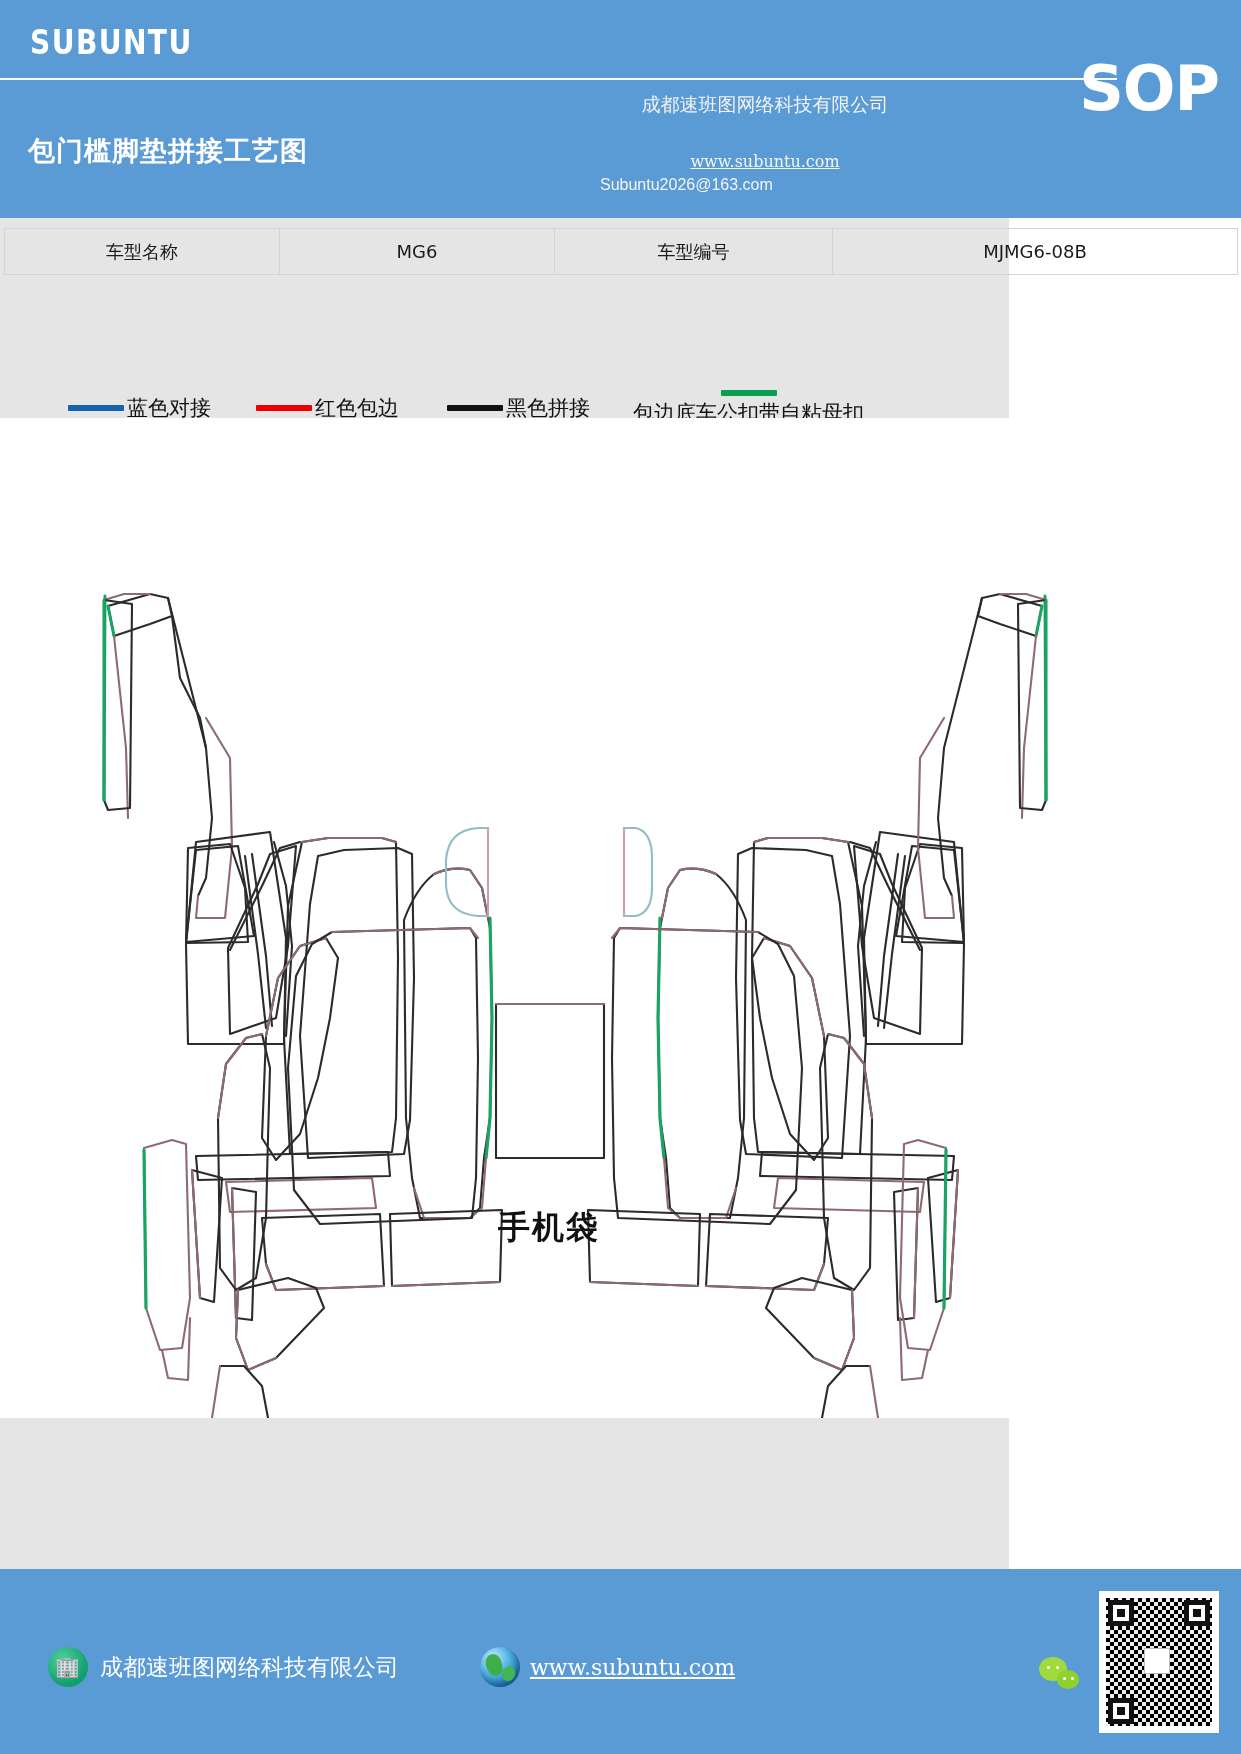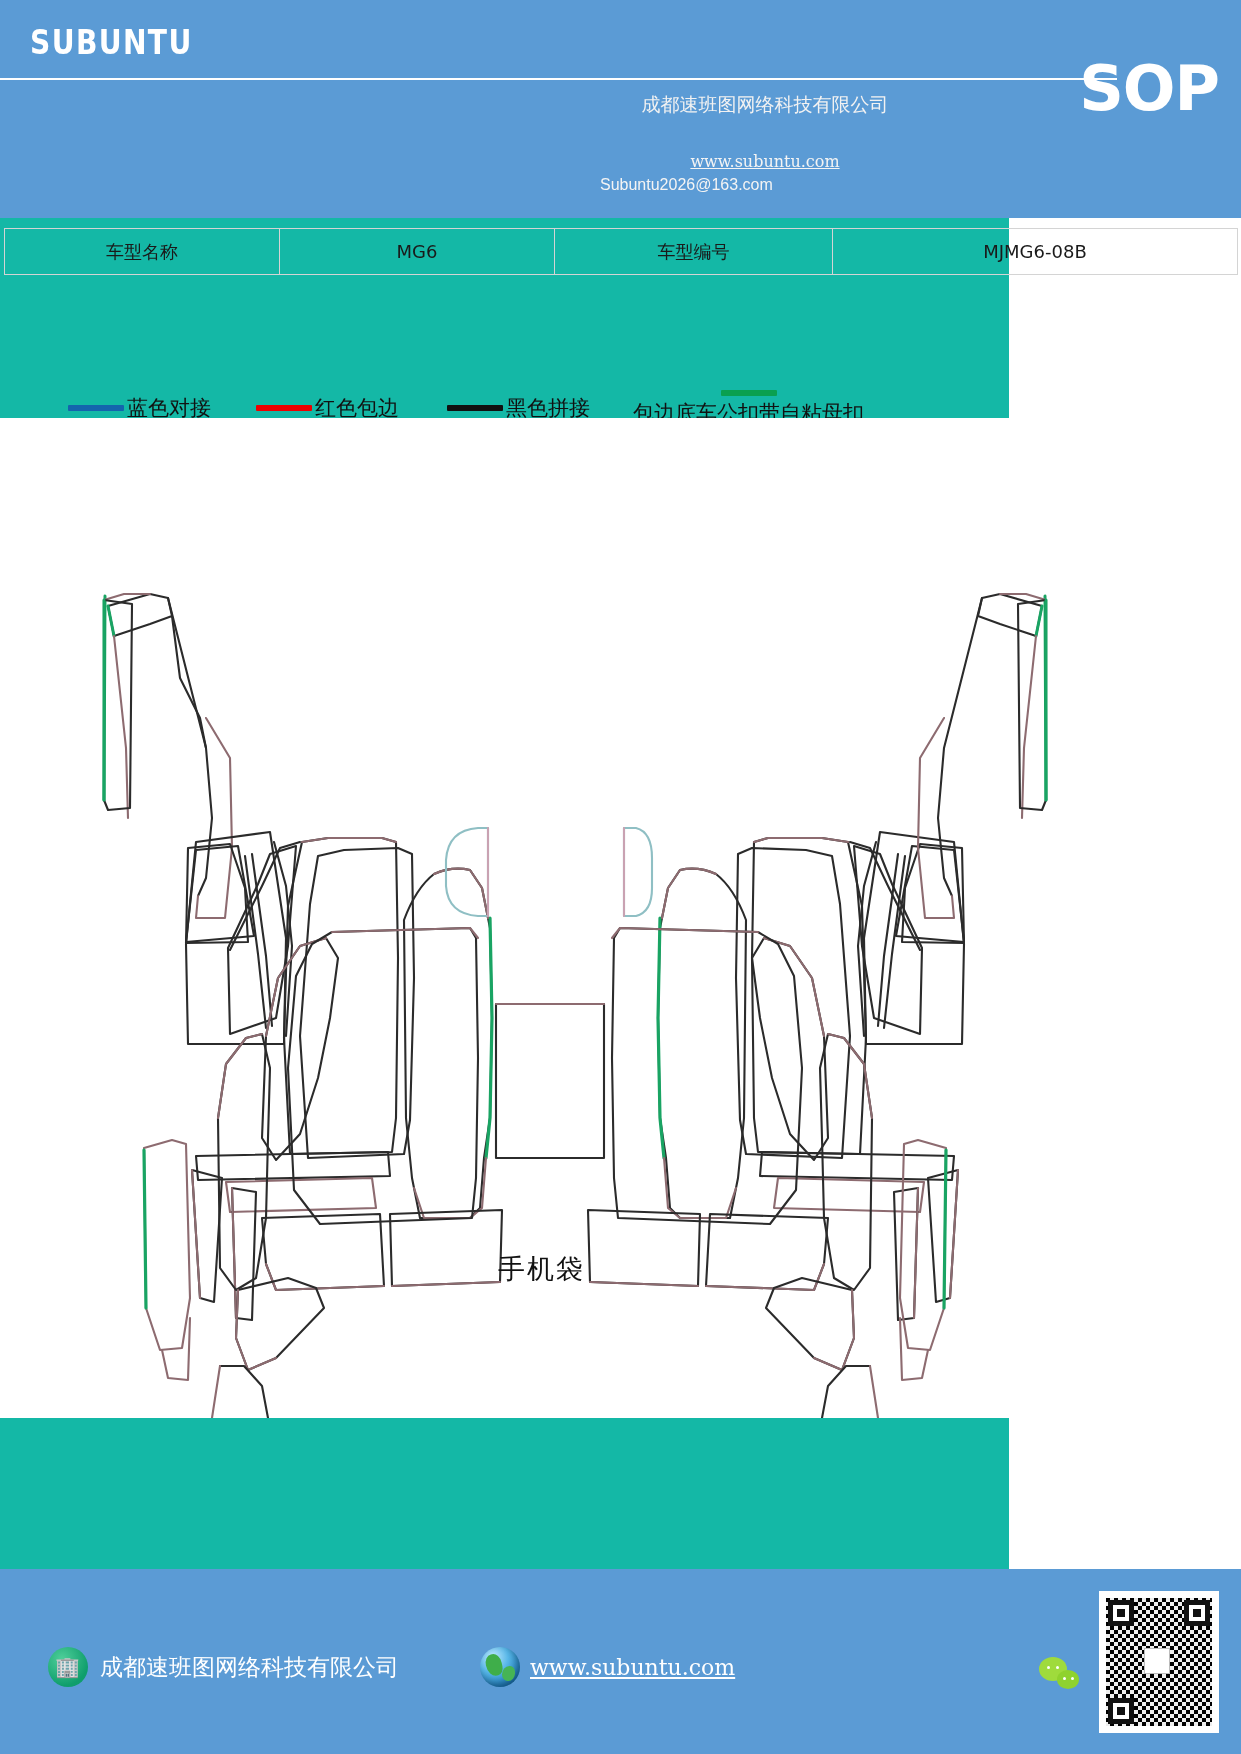--- a/index.html
+++ b/index.html
@@ -9,21 +9,21 @@
     height: 1754px;
     background: #ffffff;
     font-family: "Liberation Sans", "DejaVu Sans", sans-serif;
     overflow: hidden;
   }
 
   .page {
     position: relative;
     width: 1009px;
     height: 1754px;
-    background: #14b8a6;
+    background: #e5e5e5;
   }
 
   
   .header {
     position: absolute;
     left: 0; top: 0;
     width: 1241px;
     height: 218px;
     background: #5b9bd5;
   }
@@ -159,24 +159,24 @@
     position: absolute;
     left: 0; top: 418px;
     width: 1241px;
     height: 1000px;
     background: #ffffff;
   }
   .canvas-wrap svg { display: block; width: 1241px; height: 1000px; }
 
   .pocket-label {
     position: absolute;
-    left: 498px; top: 833px;
+    left: 498px; top: 788px;
     font-family: "DejaVu Sans", sans-serif;
-    font-weight: 400;
-    font-size: 27px;
+    font-weight: 700;
+    font-size: 32px;
     color: #111111;
     letter-spacing: 2px;
   }
 
   
   .footer {
     position: absolute;
     left: 0; bottom: 0;
     width: 1241px;
     height: 185px;
@@ -301,20 +301,21 @@
   }
 </style>
 </head>
 <body>
 
 <div class="page">
 
   <div class="header">
     <div class="brand">SUBUNTU</div>
     <div class="hdr-rule"></div>
+    <div class="doc-title">包门槛脚垫拼接工艺图</div>
     <div class="company-cn">成都速班图网络科技有限公司</div>
     <div class="site-url">www.subuntu.com</div>
     <div class="site-mail">Subuntu2026@163.com</div>
     <div class="sop-badge">SOP</div>
   </div>
 
   <table class="info-table">
     <tbody>
       <tr>
         <td class="lbl">车型名称</td>

